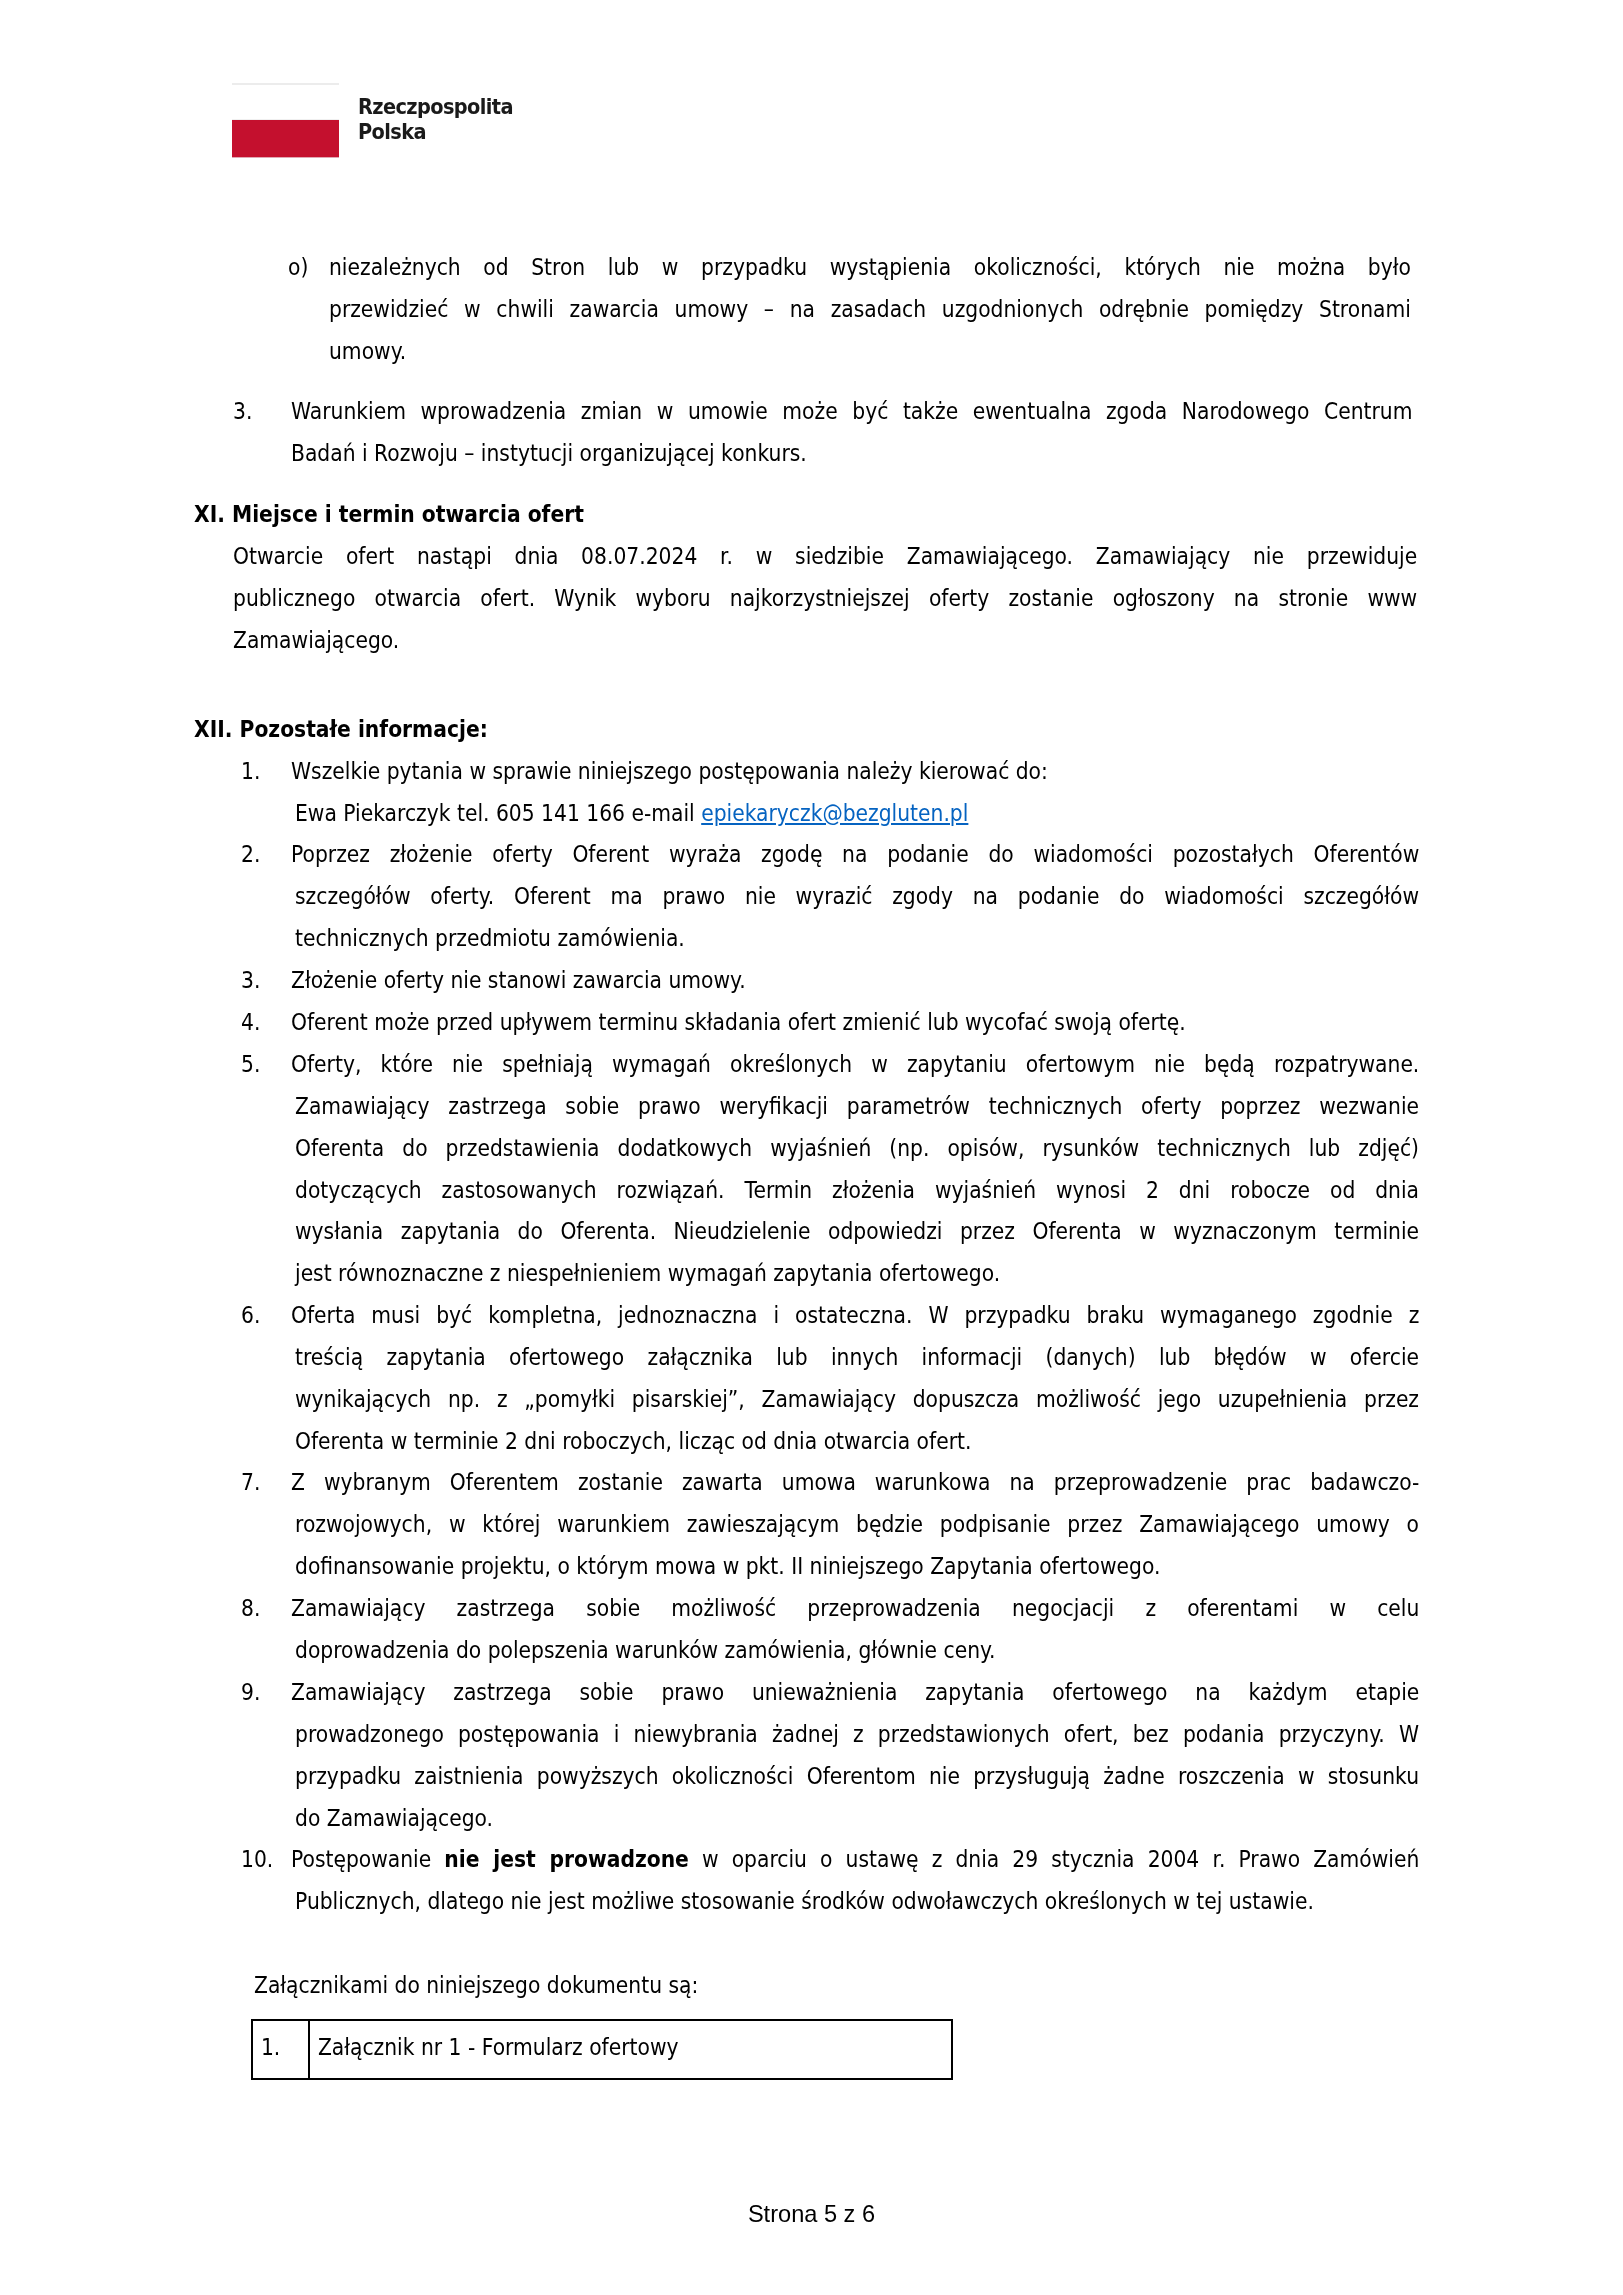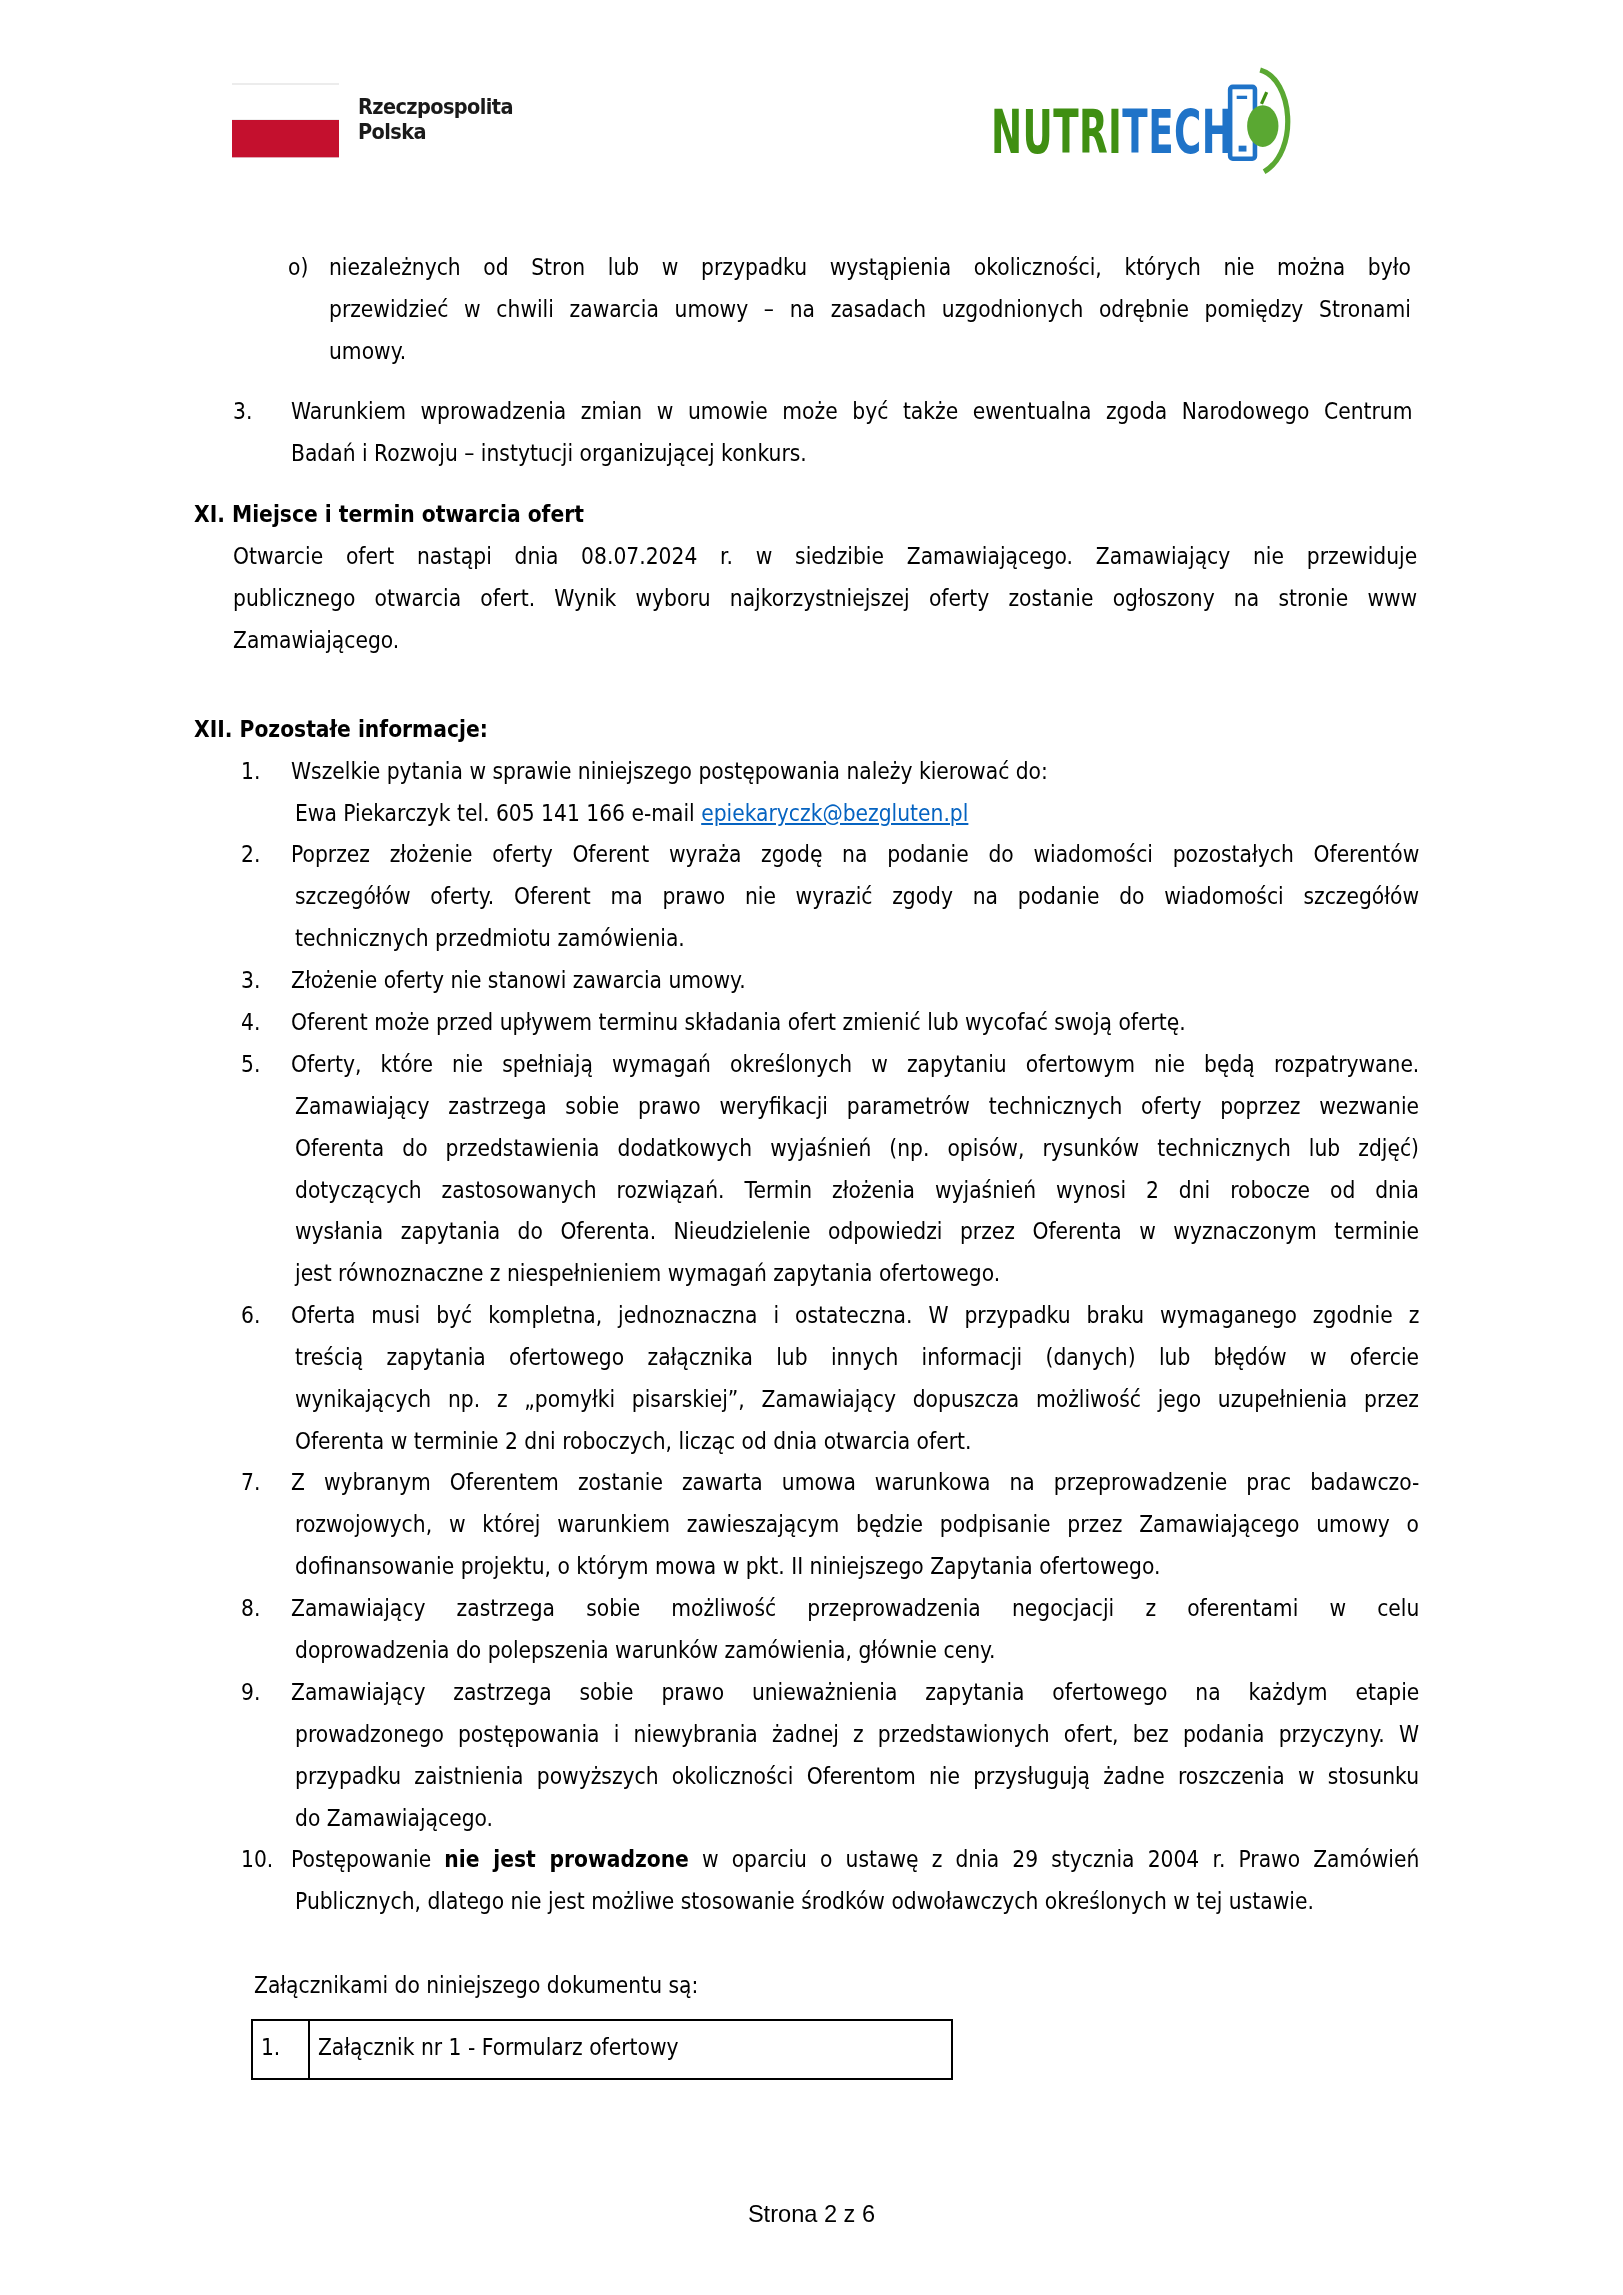--- a/index.html
+++ b/index.html
@@ -51,31 +51,20 @@
       <div class="white"></div>
         <div class="red"></div>
     </div>
     <div class="rp-text">
       <div>Rzeczpospolita</div>
       <div>Polska</div>
     </div>
   </div>
 
 
-  <div class="logo-nutri">
-    <div class="nutri-word"><span class="nutri-green">NUTRI</span><span class="nutri-blue">TECH</span></div>
-    <svg class="nutri-icon" viewBox="0 0 170 170">
-      <rect x="14" y="32" width="38" height="110" rx="4" fill="none" stroke="#1f73c8" stroke-width="7"></rect>
-      <line x1="24" y1="48" x2="40" y2="48" stroke="#1f73c8" stroke-width="5"></line>
-      <rect x="27" y="122" width="12" height="9" fill="#1f73c8"></rect>
-      <ellipse cx="64" cy="92" rx="24" ry="32" fill="#5aa832"></ellipse>
-      <path d="M62 58 L70 40" stroke="#3f8f12" stroke-width="5"></path>
-      <path d="M60 6 C110 20, 120 130, 66 162" fill="none" stroke="#5aa832" stroke-width="8"></path>
-    </svg>
-  </div>
 </div>
 
 <div class="text" style="left:288px; top:246px; width:1112px;">
   <div class="srow n" style="top:0; left:0;">o)</div>
   <div class="srow j" style="top:0; left:41px; width:1258px;">niezależnych od Stron lub w przypadku wystąpienia okoliczności, których nie można było</div>
   <div class="srow j" style="top:42px; left:41px; width:1258px;">przewidzieć w chwili zawarcia umowy – na zasadach uzgodnionych odrębnie pomiędzy Stronami</div>
   <div class="srow n" style="top:84px; left:41px;">umowy.</div>
 </div>
 
 <div class="text" style="left:233px; top:390px; width:1178px;">
@@ -177,14 +166,14 @@
     <td class="c1">
           <span class="cell">1.</span>
         </td>
     <td>
           <span class="cell">Załącznik nr 1 - Formularz ofertowy</span>
         </td>
   </tr>
 </tbody>
   </table>
 
-<div class="footer">Strona 2 z 6</div>
+<div class="footer">Strona 5 z 6</div>
 
 
 </body></html>

